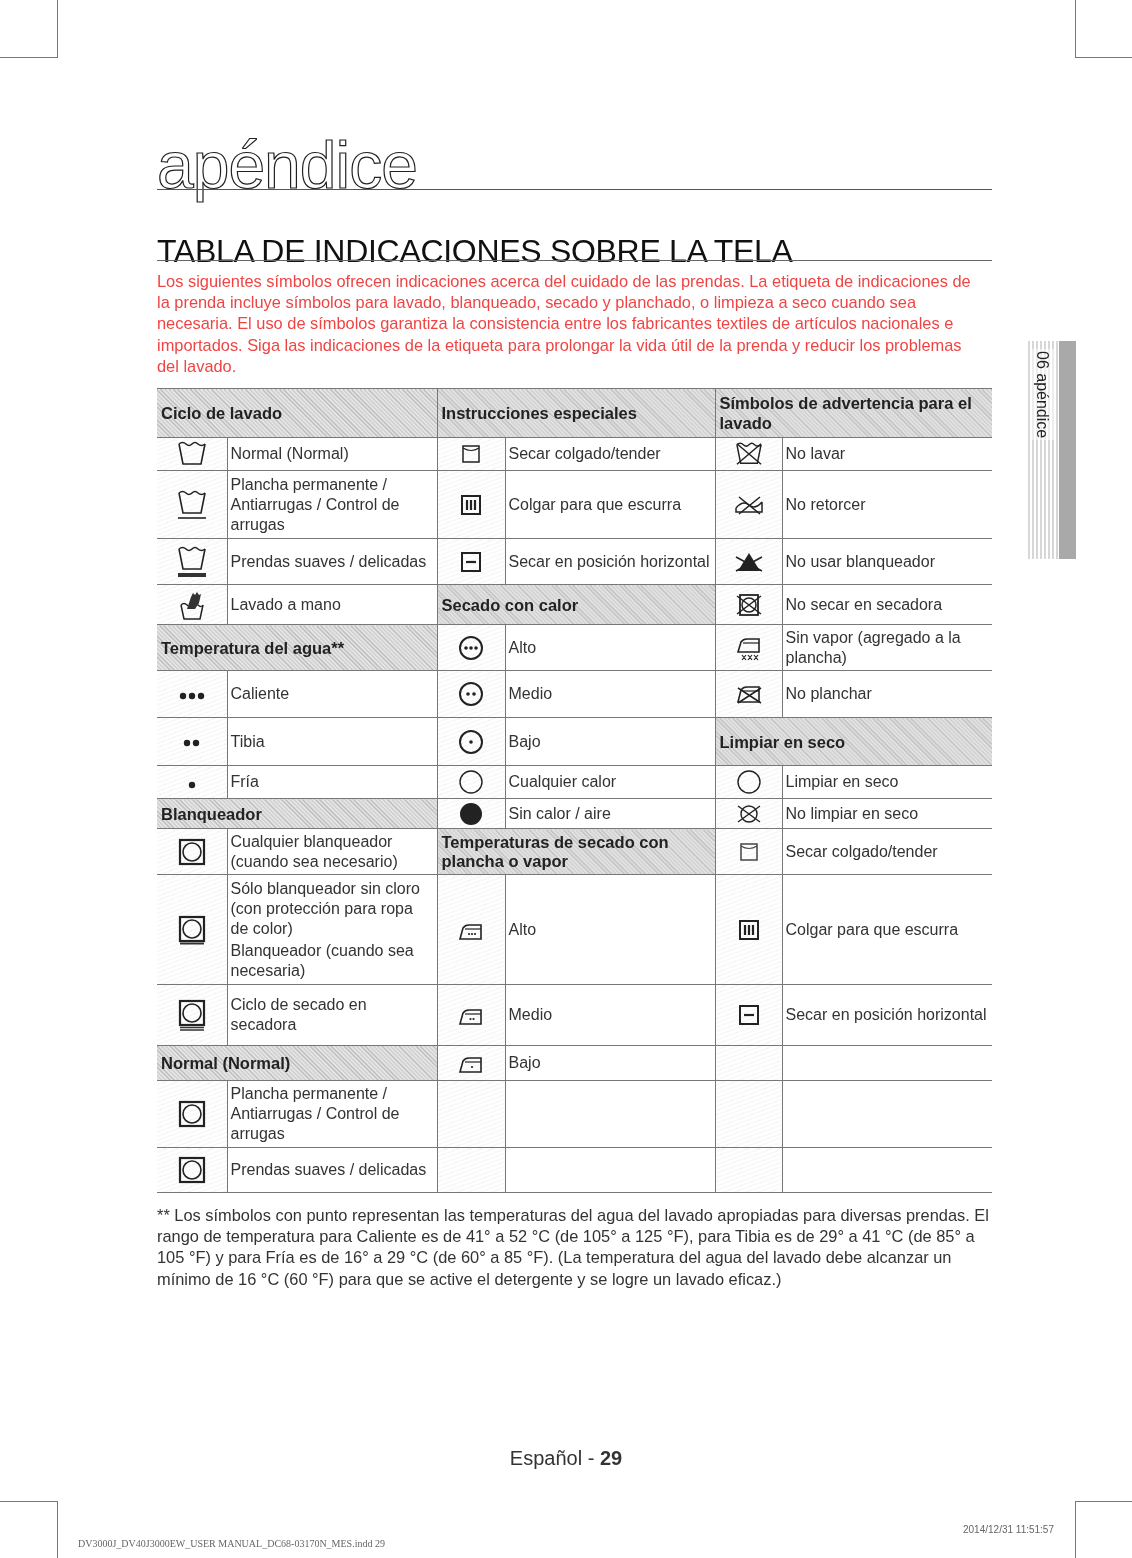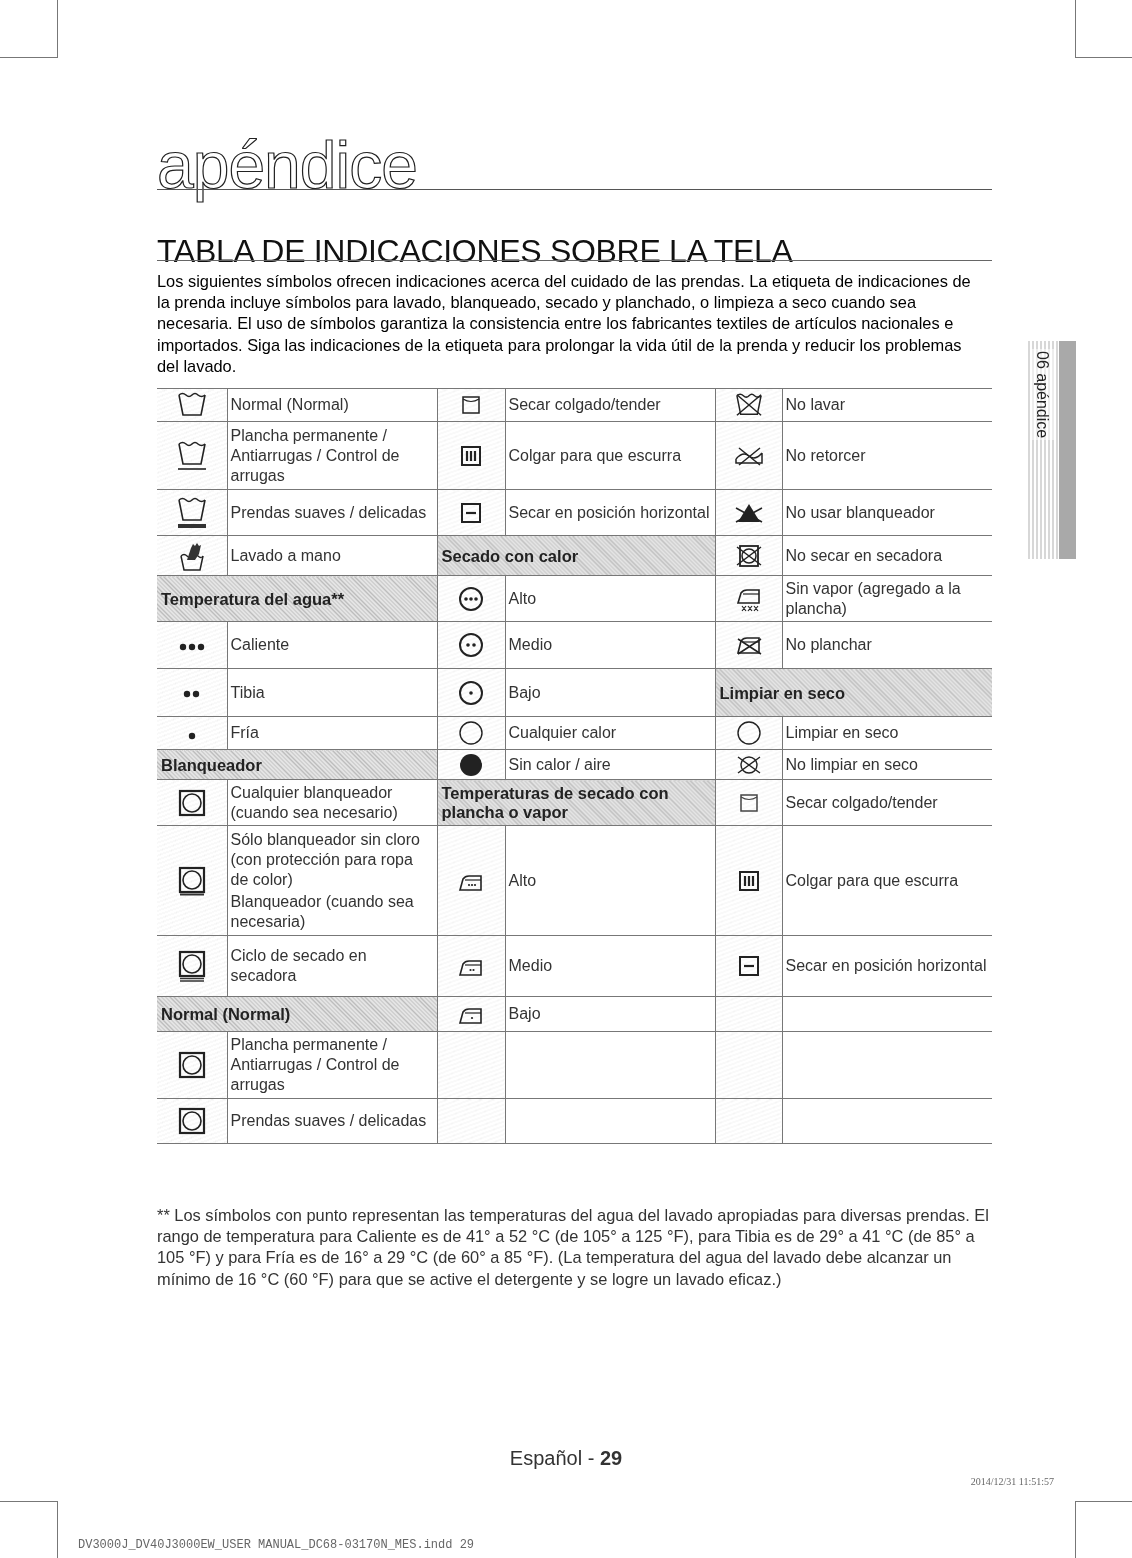--- a/index.html
+++ b/index.html
@@ -2,37 +2,37 @@
 <html><head>
 <meta charset="utf-8">
 <style>
   html, body { margin:0; padding:0; background:#fff; }
   body { width:1132px; height:1558px; position:relative; overflow:hidden; font-family:"Liberation Sans", sans-serif; color:#1a1a1a; }
   .crop { position:absolute; border-color:#777; border-style:solid; border-width:0; }
   .title { position:absolute; left:157px; top:132px; font-family:"Liberation Sans", sans-serif; font-weight:300; font-size:66px; letter-spacing:-1px; color:#fff; -webkit-text-stroke:1.2px #222; line-height:1; }
   .title-rule { position:absolute; left:157px; top:189px; width:835px; height:1px; background:#555; }
   .h2 { position:absolute; left:157px; top:233px; font-size:32px; font-weight:400; color:#111; letter-spacing:-0.3px; }
   .h2-rule { position:absolute; left:157px; top:260px; width:835px; height:1px; background:#666; }
-  .intro { position:absolute; left:157px; top:271px; width:830px; font-size:16.4px; line-height:21.2px; color:#000000; }
+  .intro { position:absolute; left:157px; top:271px; width:830px; font-size:16.4px; line-height:21.2px; color:#ef4444; }
   .side-tab { position:absolute; left:1028px; top:341px; width:48px; height:218px; background:repeating-linear-gradient(90deg,#d7d7d7 0 2px,#fff 2px 4px); }
   .side-tab .dark { position:absolute; right:0; top:0; width:17px; height:100%; background:#a9a9a9; }
   .side-tab .txt { position:absolute; left:2px; top:8px; writing-mode:vertical-rl; font-size:16px; color:#222; background:rgba(255,255,255,0.55); padding:2px 3px; }
   table.care { position:absolute; left:157px; top:388px; width:835px; border-collapse:collapse; table-layout:fixed; font-size:16px; color:#333; }
   table.care td { border-top:1px solid #777; border-bottom:1px solid #777; padding:0 3px; vertical-align:middle; line-height:20px; }
   table.care td.ic { text-align:center; border-right:1px solid #777; background:repeating-linear-gradient(160deg,#fff 0 3px,#f2f2f2 3px 4px); padding:0; }
   table.care td.tx { border-right:1px solid #777; }
   table.care td.tx.last { border-right:none;margin-left:28px; }
   table.care td.hd { background:repeating-linear-gradient(45deg,#bdbdbd 0 1px,#e4e4e4 1px 3px); font-weight:700; color:#222; font-size:16.5px; border-right:1px solid #777; padding-left:4px; }
   table.care td.hd.last { border-right:none; }
   .ico { display:inline-block; vertical-align:middle; }
   .footnote { position:absolute; left:157px; top:1205px; width:835px; font-size:16.4px; line-height:21.2px; color:#333; }
   .pageno { position:absolute; left:0; width:1132px; top:1447px; text-align:center; font-size:20px; color:#333; }
   .pageno b { font-weight:700; }
-  .slug-l { position:absolute; left:78px; top:1538px; font-family:Liberation Mono, monospace; font-size:12px; color:#666;text-align:center; }
-  .slug-r { position:absolute; right:78px; top:1476px; font-family:Liberation Serif, serif; font-size:10px; color:#666;margin-left:27px; }
+  .slug-l { position:absolute; left:78px; top:1538px; font-family:Liberation Serif, serif; font-size:10px; color:#666;text-align:center; }
+  .slug-r { position:absolute; right:78px; top:1524px; font-family:Liberation Sans, sans-serif; font-size:10px; color:#666;margin-left:27px; }
 </style>
 </head>
 <body>
 
 <div class="crop" style="left:0;top:0;width:57px;height:57px;border-right-width:1px;border-bottom-width:1px;"></div>
 <div class="crop" style="left:1075px;top:0;width:57px;height:57px;border-left-width:1px;border-bottom-width:1px;"></div>
 <div class="crop" style="left:0;top:1501px;width:57px;height:57px;border-right-width:1px;border-top-width:1px;"></div>
 <div class="crop" style="left:1075px;top:1501px;width:57px;height:57px;border-left-width:1px;border-top-width:1px;"></div>
 
 <div class="title">apéndice</div>
@@ -69,20 +69,25 @@
 <table class="care">
   <colgroup>
     <col style="width:70px">
       <col style="width:210px">
     <col style="width:68px">
       <col style="width:210px">
     <col style="width:67px">
       <col style="width:210px">
   </colgroup>
   <tbody>
+      <tr style="height:49px">
+    <td colspan="2" class="hd">Ciclo de lavado</td>
+    <td colspan="2" class="hd">Instrucciones especiales</td>
+    <td colspan="2" class="hd last">Símbolos de advertencia para el lavado</td>
+  </tr>
 
   <tr style="height:33px">
     <td class="ic"><svg class="ico" width="32" height="28" viewBox="0 0 32 28">
             <use href="#tub"></use>
           </svg></td>
     <td class="tx">Normal (Normal)</td>
     <td class="ic"><svg class="ico" width="24" height="24" viewBox="0 0 24 24">
             <rect x="4" y="4" width="16" height="16" fill="none" stroke="#222" stroke-width="1.5"></rect>
             <path d="M4 6 Q12 11 20 6" fill="none" stroke="#222" stroke-width="1.2"></path>
           </svg></td>

